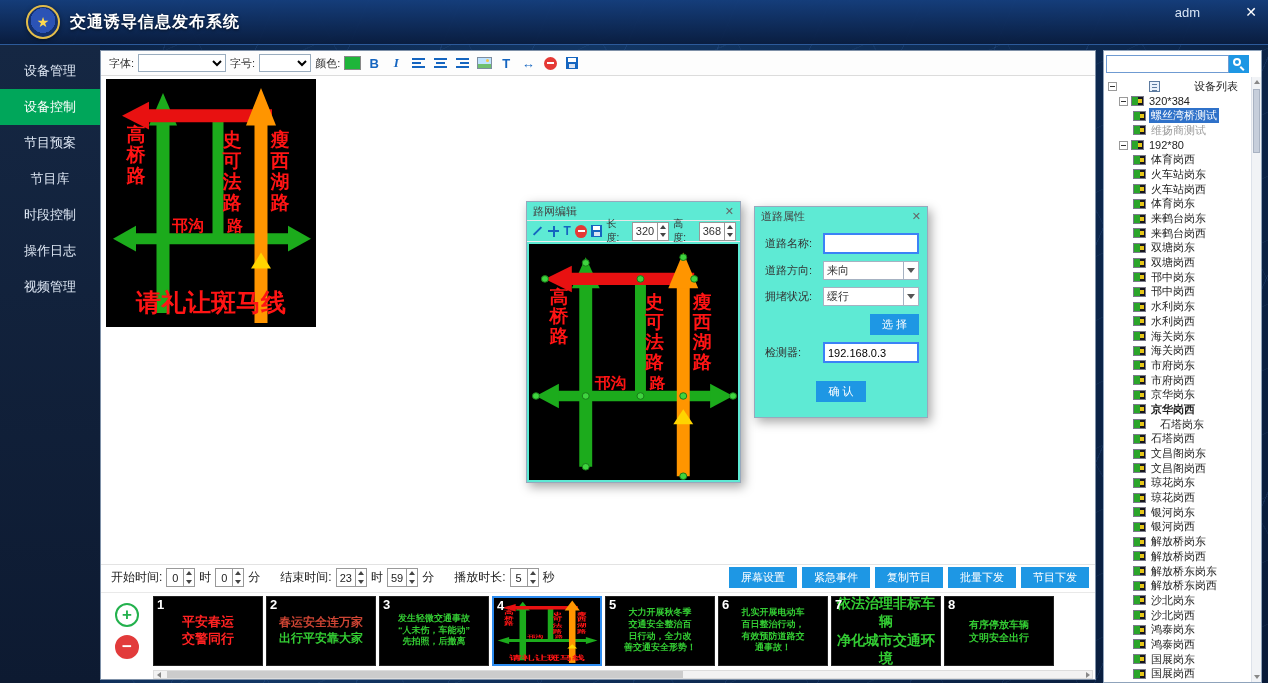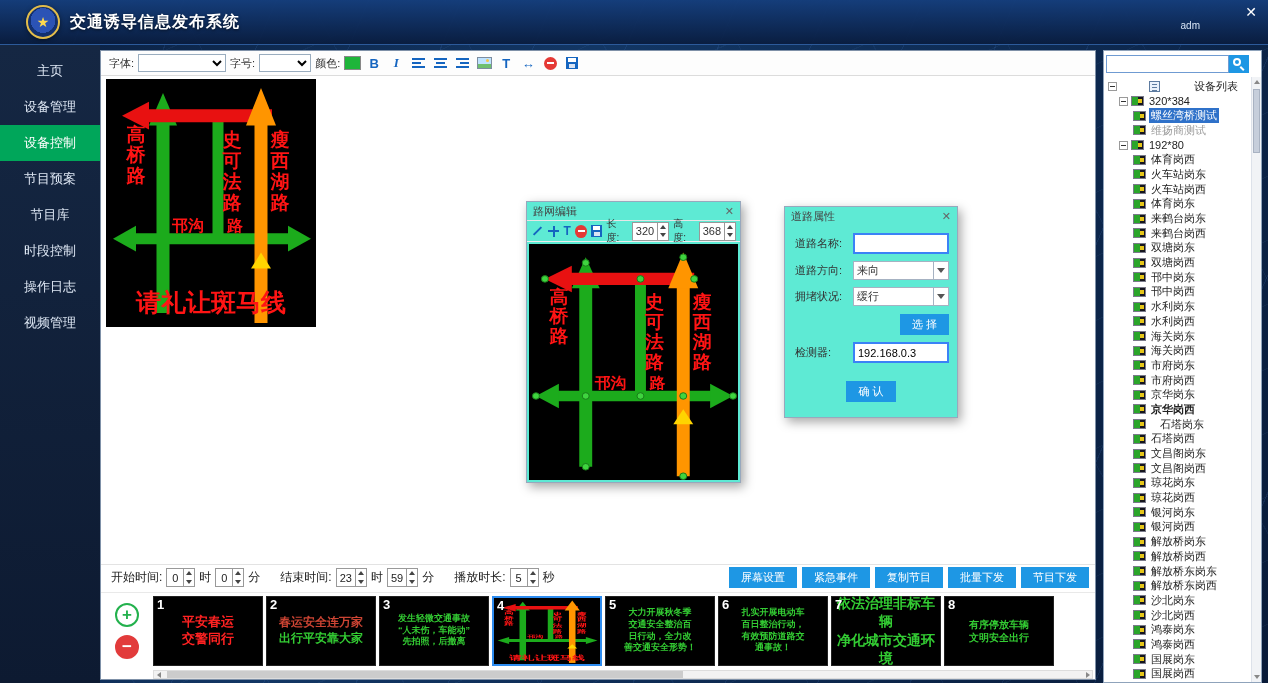--- a/index.html
+++ b/index.html
@@ -11,21 +11,21 @@
     repeating-linear-gradient(62deg,transparent 0 118px,rgba(88,148,238,.07) 118px 119px),
     repeating-linear-gradient(155deg,transparent 0 57px,rgba(126,188,255,.05) 57px 58px)}
   
   .header{position:absolute;top:0;left:0;width:100%;height:45px;z-index:6;display:flex;align-items:center;
     background:linear-gradient(180deg,rgba(21,62,124,.95),rgba(9,28,62,.92));border-bottom:1px solid #2c5a9a}
   .badge{width:34px;height:34px;margin-left:26px;border-radius:50%;flex:0 0 auto;
     background:radial-gradient(circle at 50% 45%,#2b53b5 0 55%,#12306f 56% 100%);
     border:2px solid #e3bd4a;display:flex;align-items:center;justify-content:center;box-shadow:0 1px 4px rgba(0,0,0,.5)}
   .badge-star{color:#ffd94f;font-size:14px;line-height:1}
   .app-title{color:#fff;font-size:16px;font-weight:bold;margin-left:10px;letter-spacing:1px;text-shadow:0 1px 3px rgba(0,0,0,.6)}
-  .header-user{position:absolute;right:68px;top:20px;color:#d7e4f5;font-size:10px;cursor:pointer}
+  .header-user{position:absolute;right:68px;top:5px;color:#d7e4f5;font-size:13px;cursor:pointer}
   .header-close{position:absolute;right:8px;top:3px;color:#fff;font-size:14px;width:18px;height:18px;line-height:18px;text-align:center;cursor:pointer}
   
   .sidebar{position:absolute;left:0;top:45px;width:100px;height:638px;z-index:5;padding-top:8px;
     background:linear-gradient(180deg,#152743,#0d1a31)}
   .side-item{height:36px;line-height:36px;text-align:center;color:#dfe8f5;font-size:13px;cursor:pointer}
   .side-item.active{background:#00a65a;color:#fff}
   
   .main{position:absolute;left:100px;top:50px;width:996px;height:630px;background:#fff;border:1px solid #7f91a8;z-index:4}
   .fmt-toolbar{position:absolute;left:0;top:0;width:100%;height:25px;display:flex;align-items:center;gap:4px;
     padding-left:8px;border-bottom:1px solid #dcdcdc;font-size:11px;color:#333;background:#fdfdfd}
@@ -56,21 +56,21 @@
   
   .sign-preview{position:absolute;left:5px;top:28px;width:210px;height:248px;background:#000;z-index:1}
   svg text{font-family:"Liberation Sans","DejaVu Sans",sans-serif}
   .dlg{position:absolute;background:#5eead4;border:1px solid #98a8bd;box-shadow:3px 4px 10px rgba(0,0,0,.35);z-index:2}
   .dlg-roadnet{left:425px;top:150px;width:215px;height:282px}
   .dlg-title{height:19px;display:flex;align-items:center;padding:0 6px;font-size:11px;color:#444;border-bottom:1px solid #e6e6e6}
   .dlg-close{margin-left:auto;font-size:11px;color:#666;cursor:pointer}
   .rn-toolbar{height:21px;display:flex;align-items:center;gap:4px;padding:0 4px;font-size:10px;color:#333;border-bottom:1px solid #eee}
   .rn-toolbar .tT{color:#1565c0;font-weight:bold;font-size:12px;cursor:pointer}
   .rn-canvas{position:absolute;left:2px;right:2px;top:42px;bottom:2px;background:#000}
-  .dlg-props{left:683px;top:155px;width:174px;height:212px;z-index:3}
+  .dlg-props{left:653px;top:155px;width:174px;height:212px;z-index:3}
   .prop-row{display:flex;align-items:center;margin:7px 8px 0 10px;font-size:11px;color:#333}
   .prop-row label{width:58px;flex:0 0 auto}
   .prop-input{flex:1;height:21px;border:2px solid #3b82f6;font-size:11px;padding:0 3px;min-width:0}
   .prop-select{flex:1;height:19px;border:1px solid #a6b2c2;position:relative;display:flex;align-items:center;
     padding:0 3px;font-size:11px;background:#fff;cursor:pointer}
   .prop-select .arrow{position:absolute;right:0;top:0;width:15px;height:100%;border-left:1px solid #a6b2c2;
     display:flex;align-items:center;justify-content:center}
   .caret-down{width:0;height:0;border-left:4px solid transparent;border-right:4px solid transparent;border-top:5px solid #555}
   .btn-blue{background:#1e97e4;color:#fff;border:none;font-size:11px;padding:3px 12px;cursor:pointer}
   .row-select-btn{display:flex;justify-content:flex-end;margin:8px 8px 0 0}
@@ -142,21 +142,20 @@
   <header class="header">
     <div class="badge">
       <span class="badge-star">★</span>
     </div>
     <div class="app-title">交通诱导信息发布系统</div>
     <div class="header-user">adm</div>
     <div class="header-close">✕</div>
   </header>
 
   <nav class="sidebar">
-      <div class="side-item">主页</div>
       <div class="side-item">设备管理</div>
       <div class="side-item active">设备控制</div>
       <div class="side-item">节目预案</div>
       <div class="side-item">节目库</div>
       <div class="side-item">时段控制</div>
       <div class="side-item">操作日志</div>
       <div class="side-item">视频管理</div>
     </nav>
 
   <main class="main">

